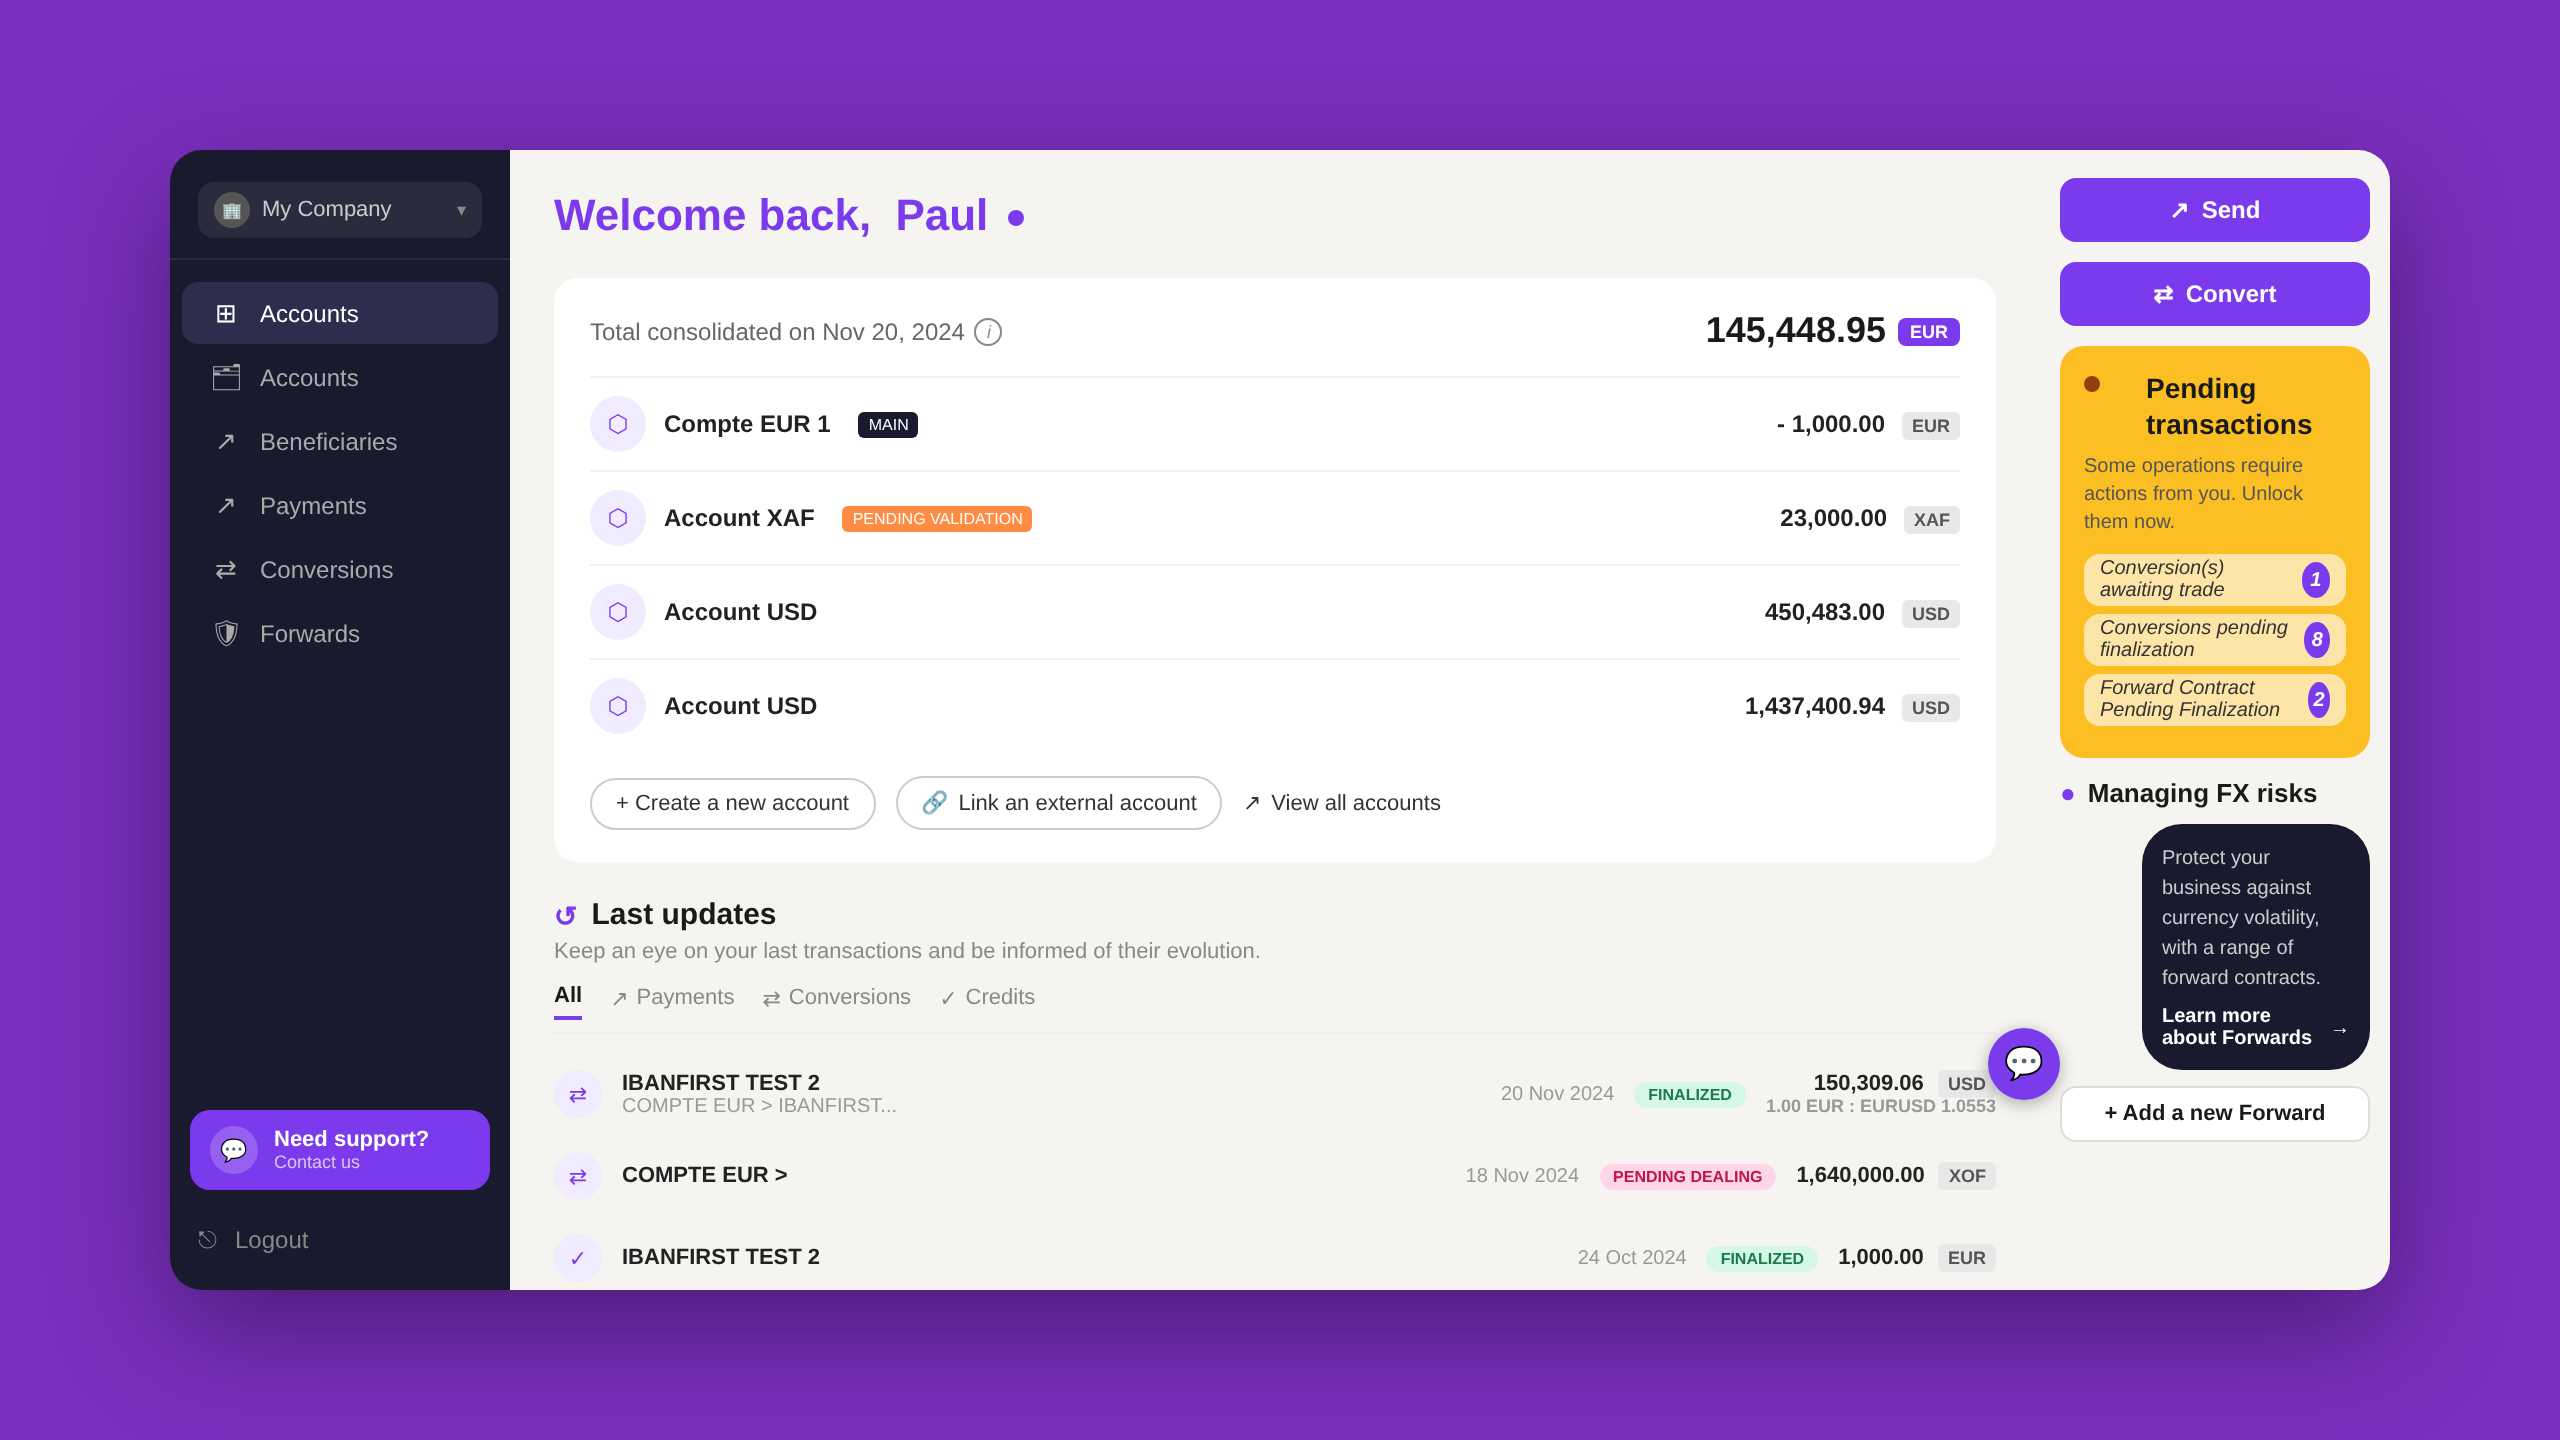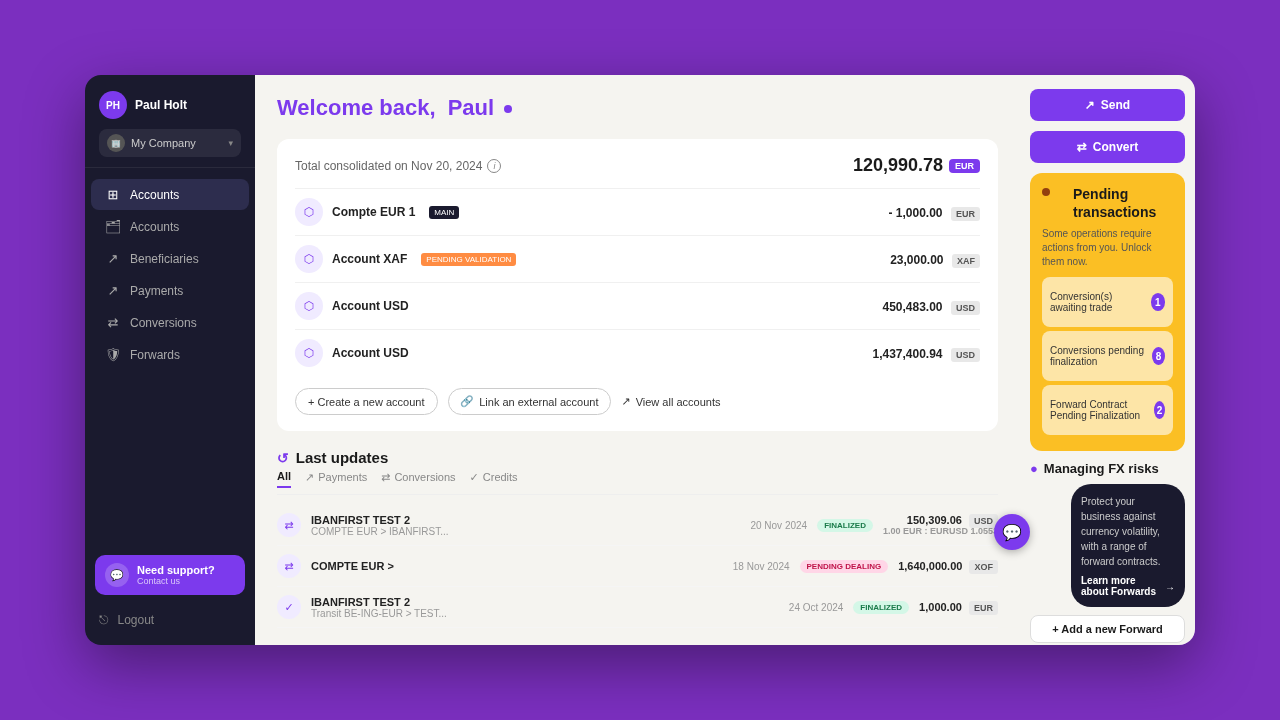--- a/index.html
+++ b/index.html
@@ -154,21 +154,21 @@
       margin-left: 5px;
     }
     .badge-main { background: #1a1a2e; color: #fff; }
     .badge-pending { background: #ff8c42; color: #fff; }
     .account-amount { font-size: 12px; font-weight: 600; color: #222; }
     .currency-sm {
       font-size: 9px; font-weight: 700; background: #e8e8e8;
       color: #555; padding: 2px 5px; border-radius: 3px; margin-left: 4px;
     }
     .accounts-actions {
-      display: flex; gap: 10px; margin-top: 12px;
+      display: flex; align-items: center; gap: 10px; margin-top: 12px;
       flex-wrap: wrap;
     }
     .btn-outline {
       display: flex; align-items: center; gap: 5px;
       border: 1.5px solid #ccc; background: #fff;
       border-radius: 20px; padding: 6px 12px;
       font-size: 11px; color: #333; cursor: pointer;
     }
     .btn-link {
       display: flex; align-items: center; gap: 5px;
@@ -242,24 +242,25 @@
       display: flex; align-items: flex-start; gap: 6px; margin-bottom: 6px;
     }
     .pending-dot {
       width: 8px; height: 8px; border-radius: 50%;
       background: #92400e; flex-shrink: 0; margin-top: 3px;
     }
     .pending-title { font-size: 14px; font-weight: 700; color: #1a1a1a; line-height: 1.3; margin-left: 17px; }
     .pending-desc { font-size: 10px; color: #555; margin-bottom: 8px; line-height: 1.4; }
     .pending-item {
       display: flex; align-items: center; justify-content: flex-start;
-      padding: 14px 8px;
+      padding: 2px 8px;
       background: rgba(255,255,255,0.6);
       border-radius: 8px;
       margin-bottom: 4px;
+      font-style: italic;
     }
     .pending-item-label { font-size: 10px; color: #333; font-weight: 500; }
     .pending-count {
       background: #7c3aed; color: #fff;
       font-size: 10px; font-weight: 700;
       width: 18px; height: 18px; border-radius: 50%;
       display: flex; align-items: center; justify-content: center;
     }
     
     .fx-section-title {
@@ -309,24 +310,20 @@
     }
   </style>
 </head>
 <body>
 
 <div class="outer-wrapper">
   <div class="app-container">
 
     <div class="sidebar">
       <div class="sidebar-header">
-        <div class="user-row">
-          <div class="avatar">PH</div>
-          <span class="user-name">Paul Holt</span>
-        </div>
         <div class="company-row">
           <div class="company-icon">🏢</div>
           <span class="company-name">My Company</span>
           <span class="chevron-icon">▾</span>
         </div>
       </div>
       <nav class="nav-section">
         <div class="nav-item active">
           <span class="nav-item-icon">⊞</span>
           <span>Accounts</span>
@@ -372,21 +369,21 @@
         <span class="notification-dot"></span>
       </div>
 
       <div class="accounts-card">
         <div class="total-row">
           <div class="total-label">
             <span>Total consolidated on Nov 20, 2024</span>
             <span class="info-icon">i</span>
           </div>
           <div class="total-amount">
-            <span>120,990.78</span>
+            <span>145,448.95</span>
             <span class="currency-badge">EUR</span>
           </div>
         </div>
 
         <div class="account-row">
           <div class="account-left">
             <div class="account-icon">⬡</div>
             <span class="account-name">Compte EUR 1</span>
             <span class="account-badge badge-main">MAIN</span>
           </div>
@@ -438,20 +435,21 @@
             <span>View all accounts</span>
           </button>
         </div>
       </div>
 
       <div>
         <div class="section-title">
           <span style="color:#7c3aed; font-size:14px;">↺</span>
           <span>Last updates</span>
         </div>
+        <div class="section-subtitle">Keep an eye on your last transactions and be informed of their evolution.</div>
 
         <div class="tabs-row">
           <div class="tab active">All</div>
           <div class="tab">
             <span>↗</span>
             <span>Payments</span>
           </div>
           <div class="tab">
             <span>⇄</span>
             <span>Conversions</span>
@@ -487,21 +485,20 @@
           <span class="tx-badge badge-pending-deal">PENDING DEALING</span>
           <div class="tx-amount">
             <span>1,640,000.00</span>
             <span class="currency-sm">XOF</span>
           </div>
         </div>
         <div class="transaction-row">
           <div class="tx-icon">✓</div>
           <div class="tx-info">
             <div class="tx-name">IBANFIRST TEST 2</div>
-            <div class="tx-sub">Transit BE-ING-EUR &gt; TEST...</div>
           </div>
           <div class="tx-date">24 Oct 2024</div>
           <span class="tx-badge badge-finalized">FINALIZED</span>
           <div class="tx-amount">
             <span>1,000.00</span>
             <span class="currency-sm">EUR</span>
           </div>
         </div>
       </div>
     </div>

